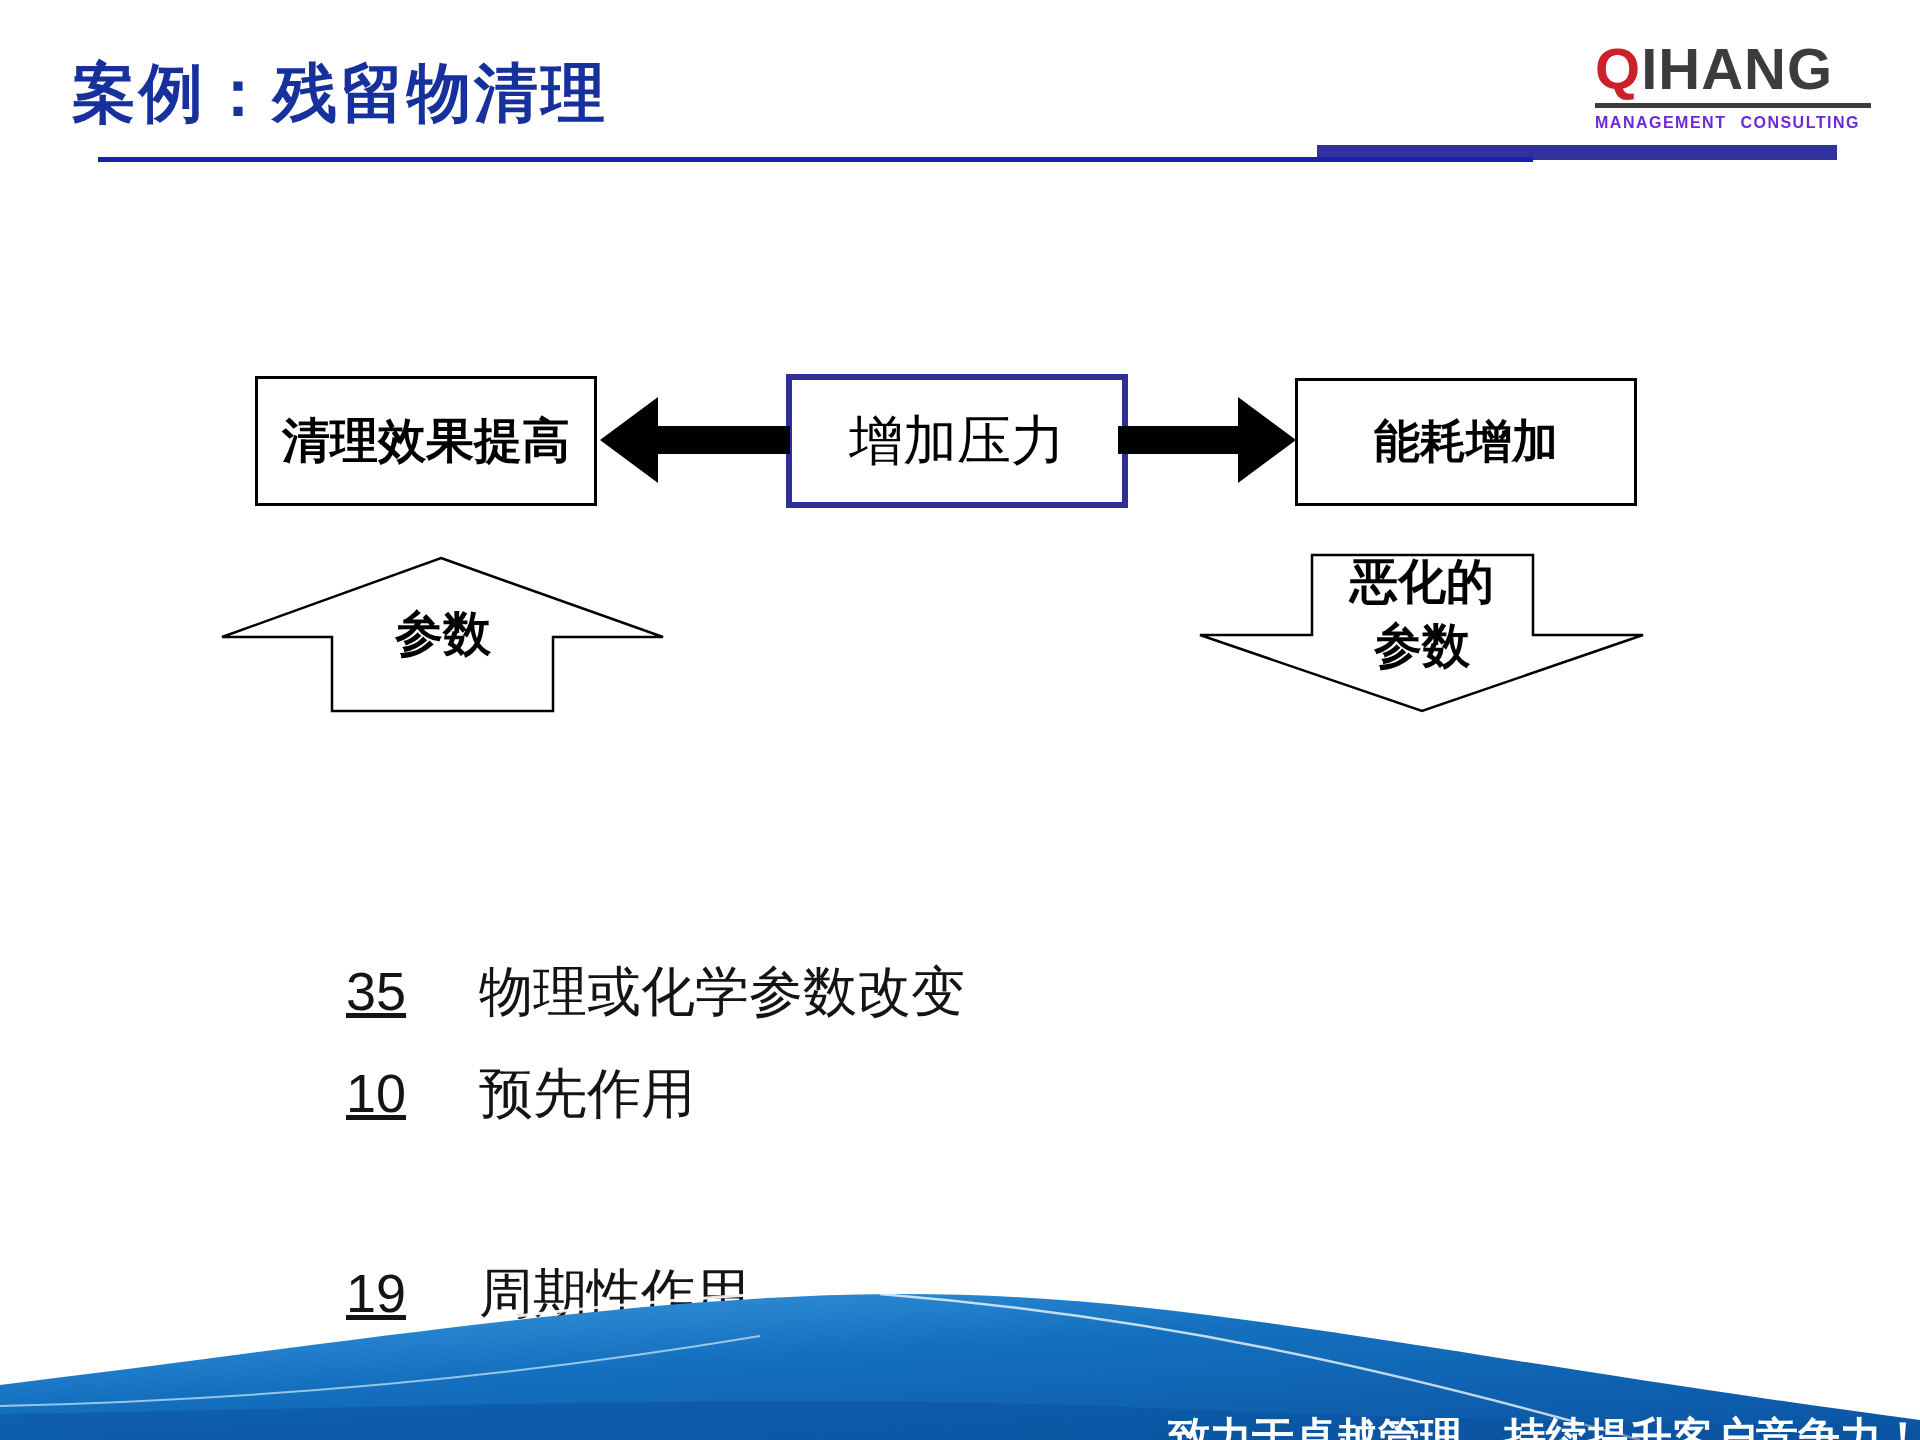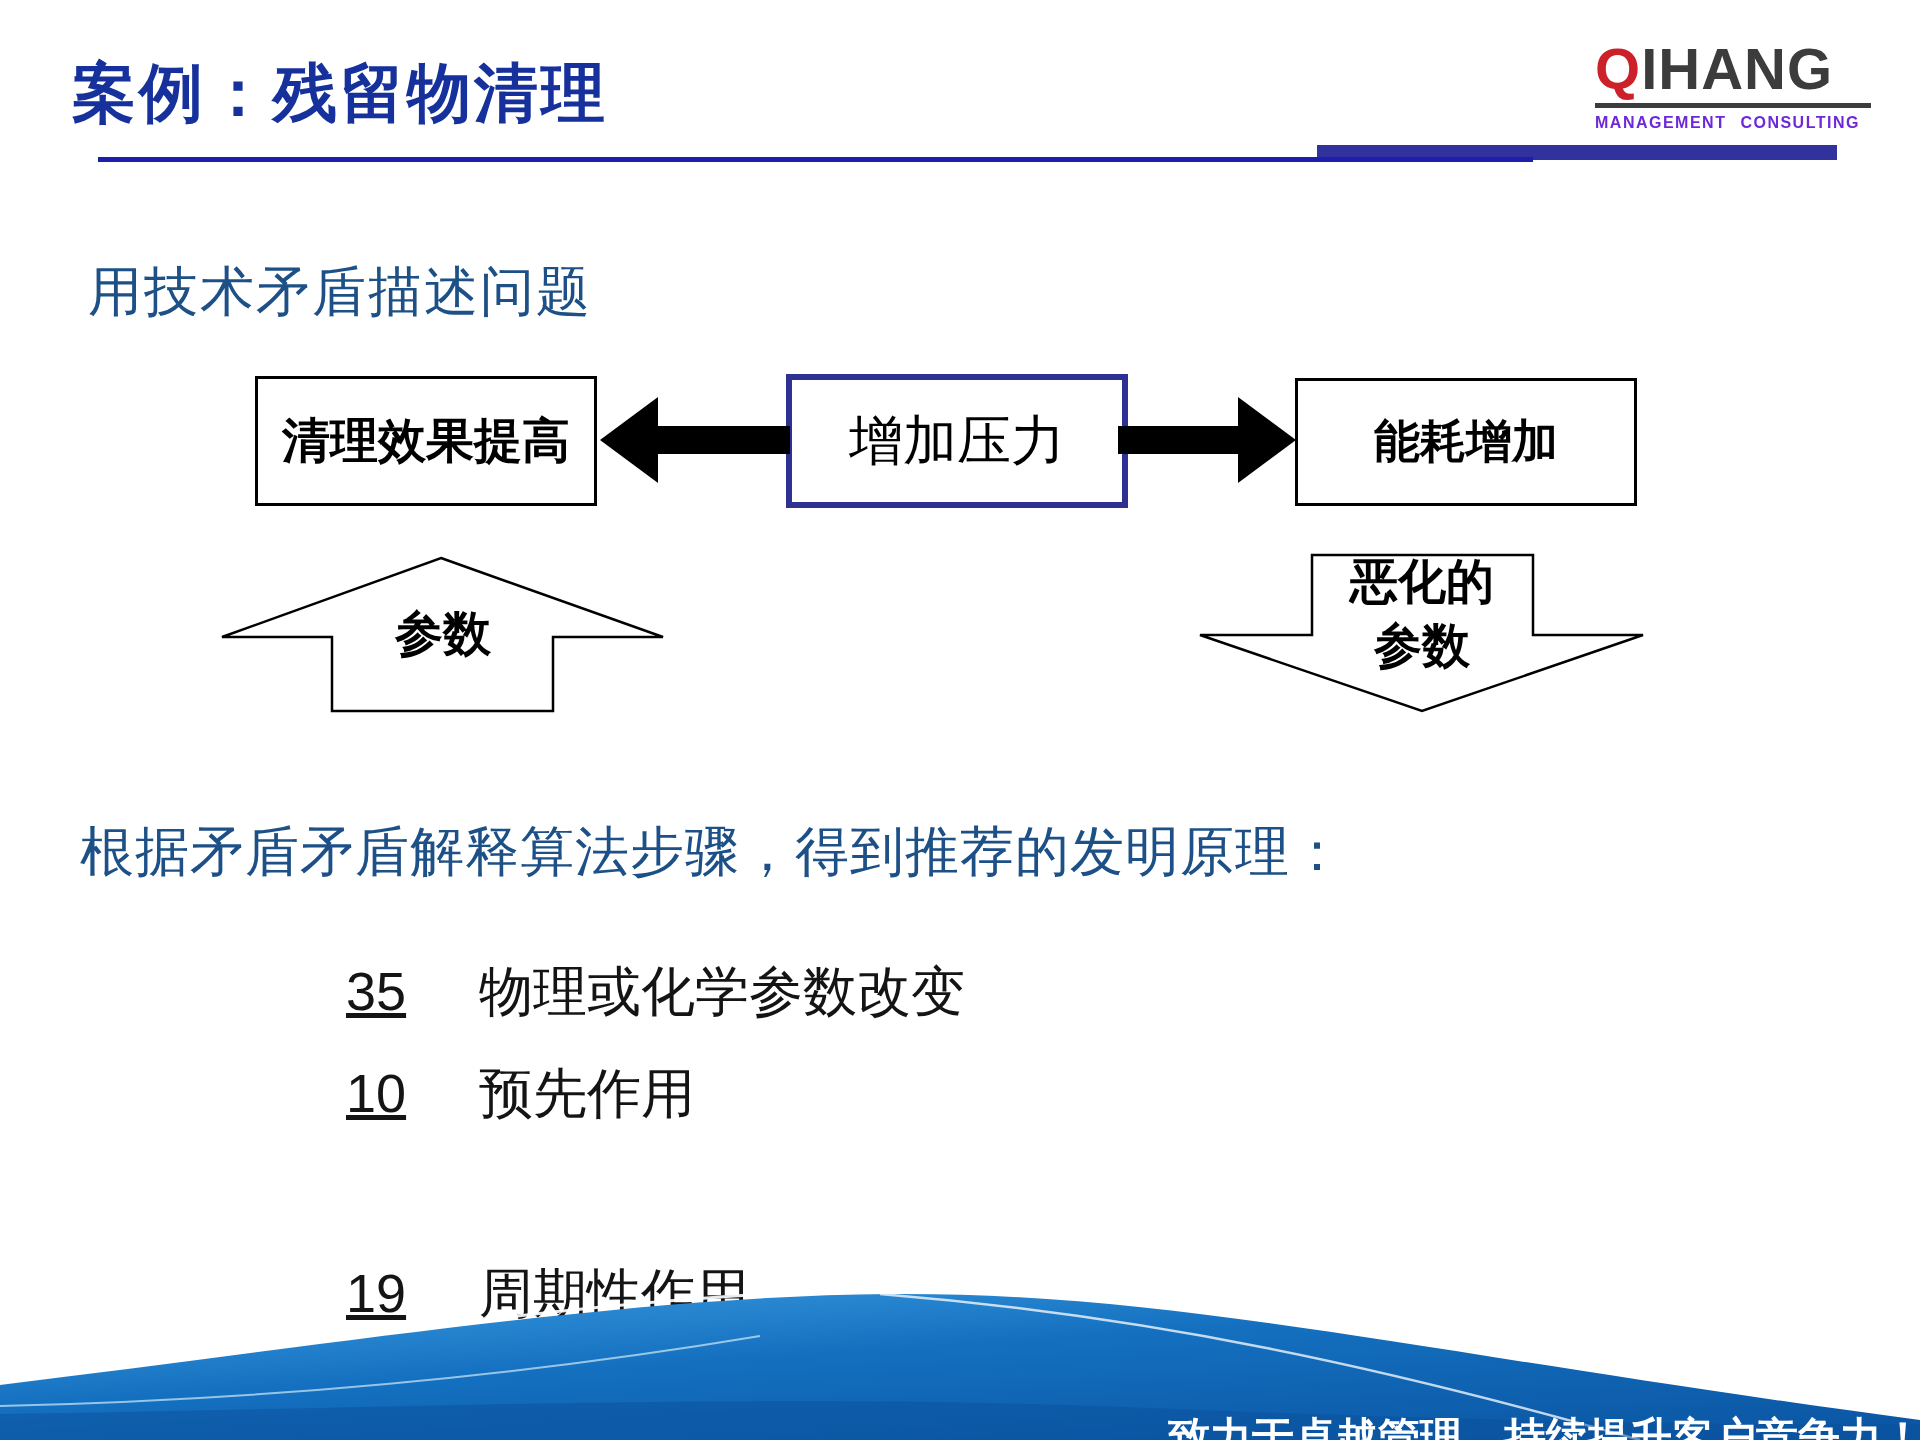--- a/index.html
+++ b/index.html
@@ -87,21 +87,20 @@
   <div class="title">案例：残留物清理</div>
   <div class="rule-bar"></div>
   <div class="rule-thin"></div>
 
   <div class="logo">
     <div class="logo-word"><span class="q">Q</span><span>IHANG</span></div>
     <div class="logo-line"></div>
     <div class="logo-sub">MANAGEMENT CONSULTING</div>
   </div>
 
-  <div class="intro-heading">用技术矛盾描述问题</div>
 
   <div class="dbox box-left">清理效果提高</div>
   <div class="dbox box-center">增加压力</div>
   <div class="dbox box-right">能耗增加</div>
 
   <div class="conn-shaft shaft-left"></div>
   <div class="conn-head head-left"></div>
   <div class="conn-shaft shaft-right"></div>
   <div class="conn-head head-right"></div>
 
@@ -113,21 +112,20 @@
   </div>
 
   <svg class="block-arrow-svg down-arrow-svg" width="470" height="170" viewBox="0 0 470 170">
     <polygon points="127,7 348,7 348,87 458,87 237,163 15,87 127,87" fill="#ffffff" stroke="#000000" stroke-width="2.5"></polygon>
   </svg>
   <div class="arrow-label label-down">
     <div>恶化的</div>
     <div>参数</div>
   </div>
 
-  <div class="section-heading">根据矛盾矛盾解释算法步骤，得到推荐的发明原理：</div>
 
   <div class="principle-row row-0">
     <span class="num">35</span><span>物理或化学参数改变</span>
   </div>
   <div class="principle-row row-1">
     <span class="num">10</span><span>预先作用</span>
   </div>
   <div class="principle-row row-3">
     <span class="num">19</span><span>周期性作用</span>
   </div>

